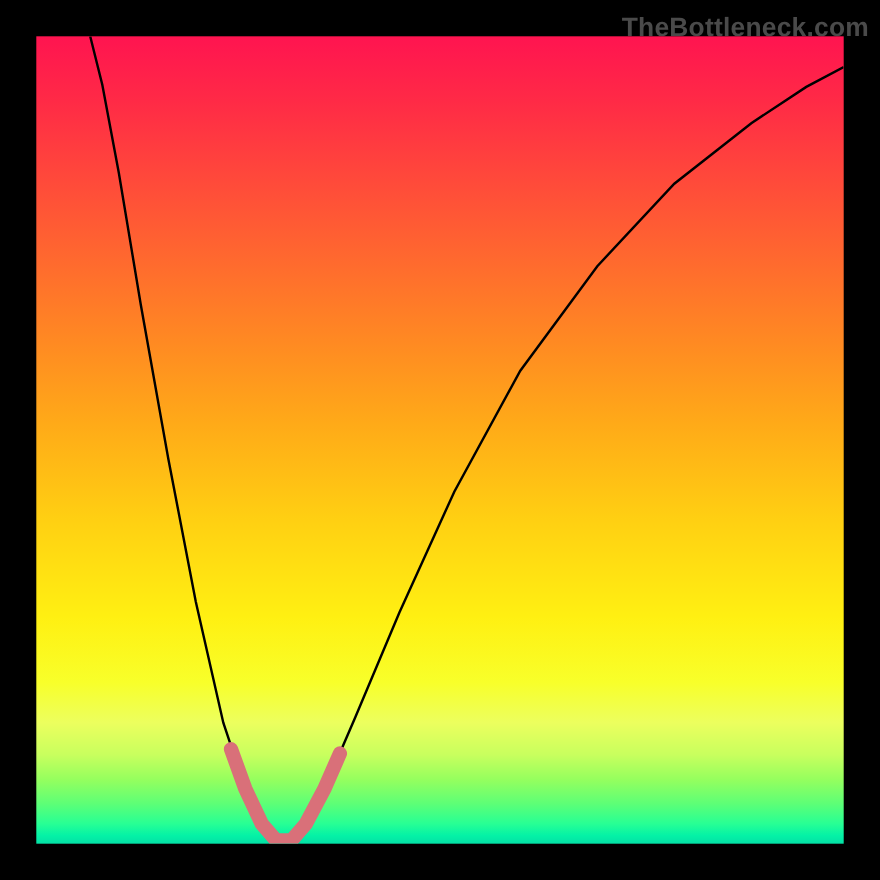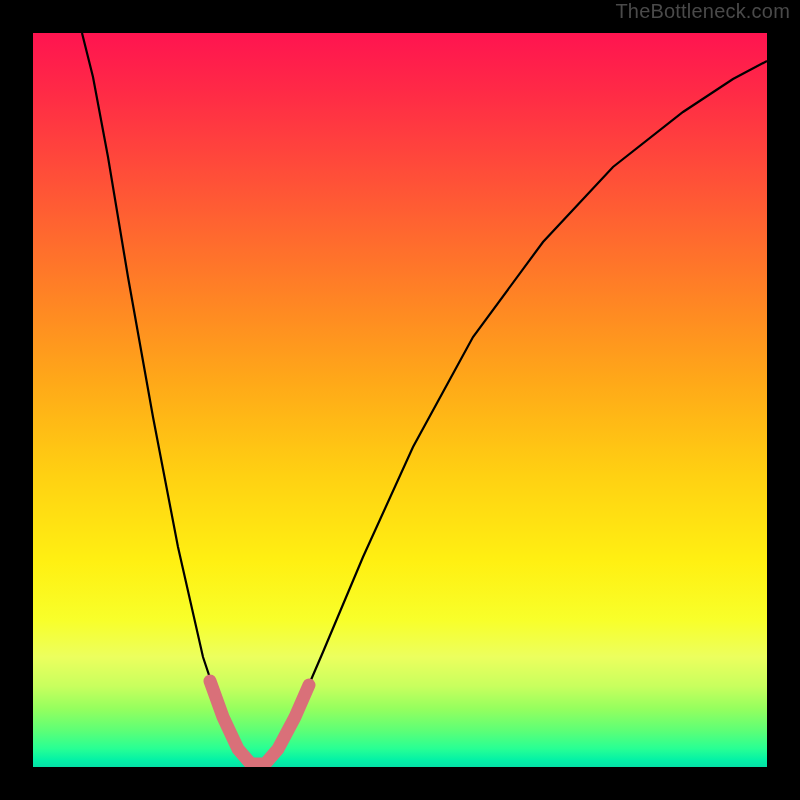--- a/index.html
+++ b/index.html
@@ -12,25 +12,25 @@
     font-family: Arial, Helvetica, sans-serif;
   }
   .frame {
     position: relative;
     width: 800px;
     height: 800px;
     background: #000;
   }
   .watermark {
     position: absolute;
-    top: 0;
+    top: 12px;
     right: 10px;
     color: #4a4a4a;
-    font-size: 20px;
-    font-weight: 400;
+    font-size: 24px;
+    font-weight: 700;
     letter-spacing: 0.2px;
     user-select: none;
   }
   .plot-area {
     position: absolute;
     left: 33px;
     top: 33px;
     width: 734px;
     height: 734px;
     

